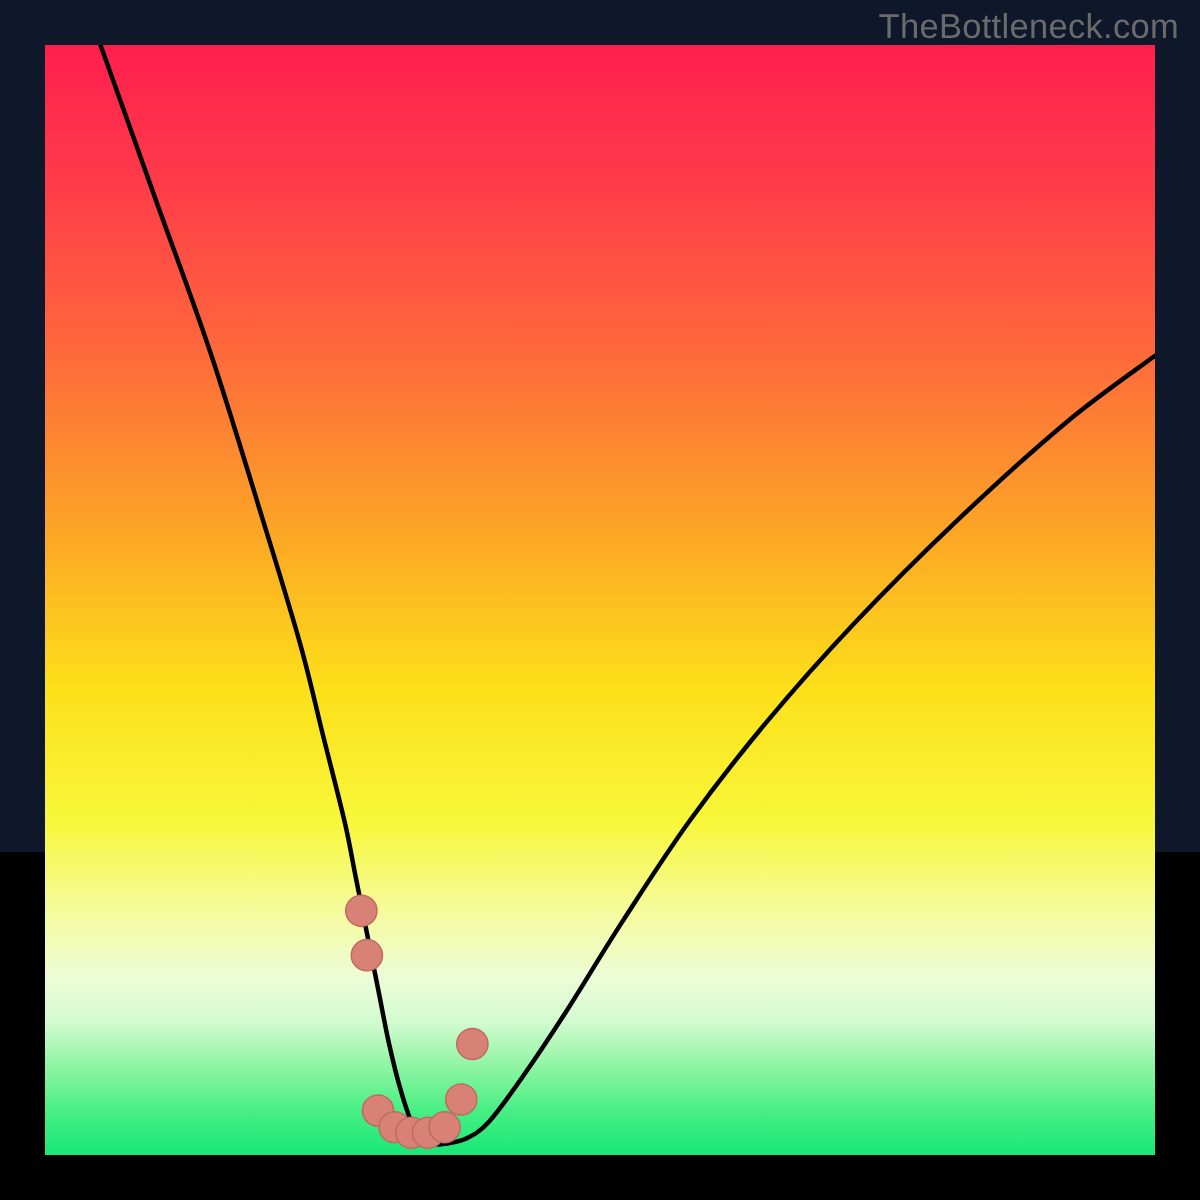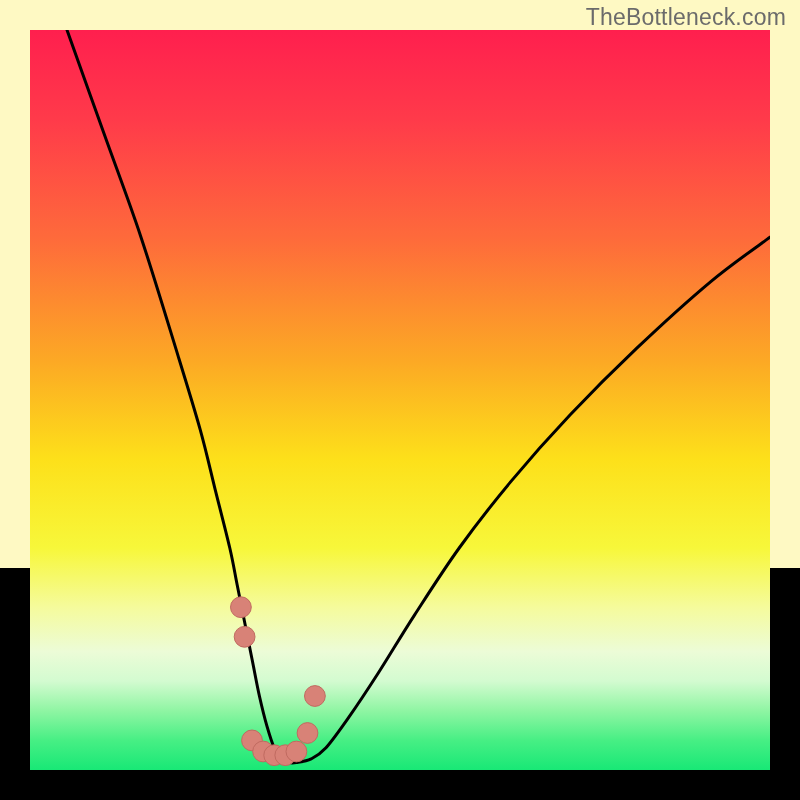--- a/index.html
+++ b/index.html
@@ -8,21 +8,21 @@
     width: 800px;
     height: 800px;
     overflow: hidden;
     background: #000;
     font-family: Arial, Helvetica, sans-serif;
   }
   .frame {
     position: relative;
     width: 800px;
     height: 568px;
-    background: #fef9c3;
+    background: #0f172a;
     text-decoration: underline;
   }
   .plot-area {
     position: absolute;
     left: 30px;
     top: 30px;
     width: 740px;
     height: 740px;
     overflow: hidden;
   }

